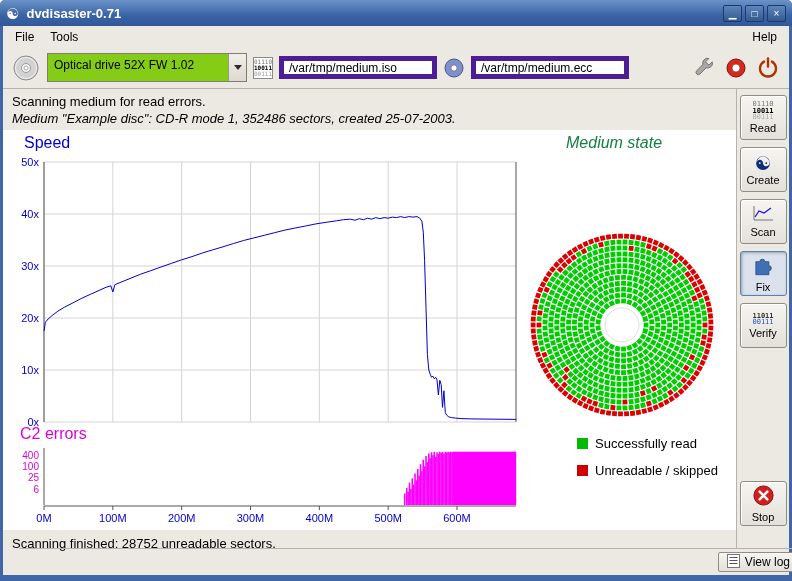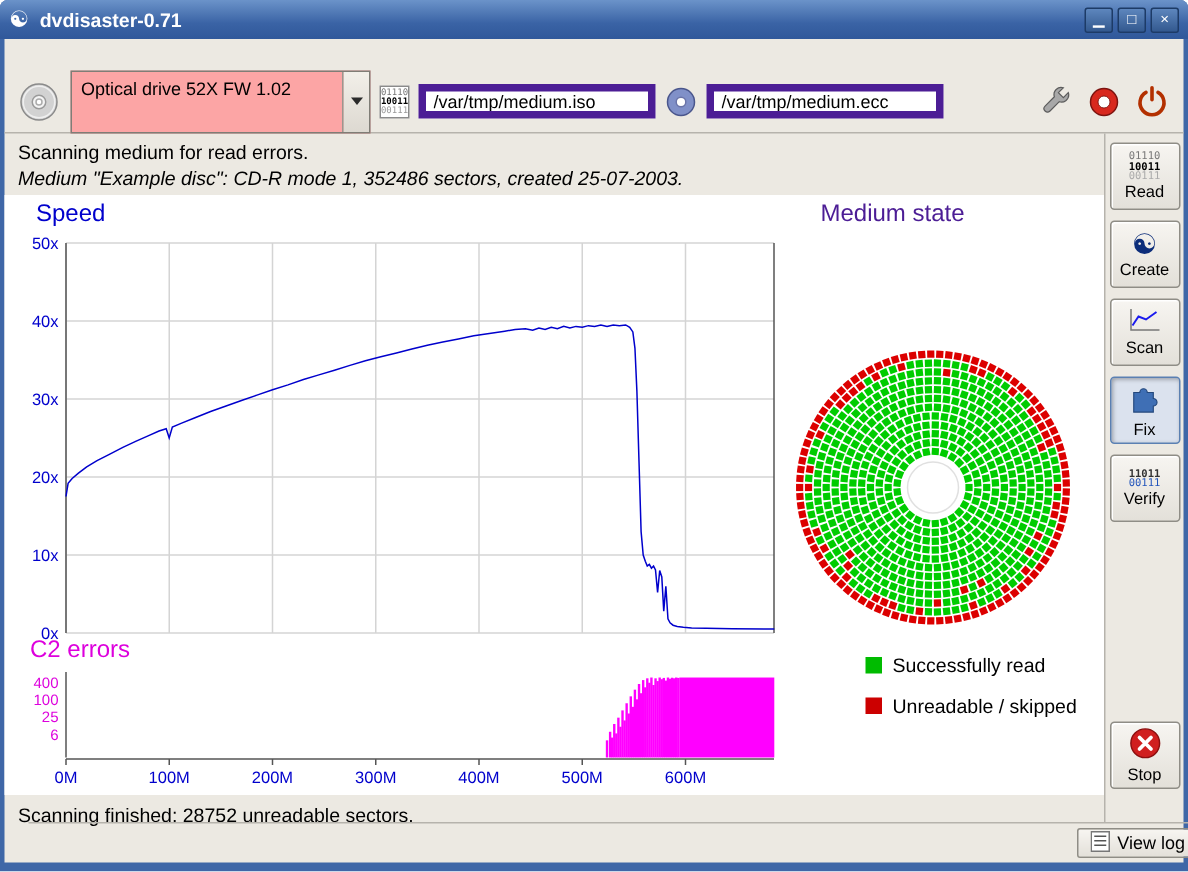--- a/index.html
+++ b/index.html
@@ -14,41 +14,41 @@
   .tbtns{display:flex;gap:3px;}
   .tbtn{width:19px;height:17px;background:linear-gradient(#5d86bd,#33598f);border:1px solid #1d3b66;
     border-radius:2px;color:#fff;font-size:10px;display:flex;align-items:center;justify-content:center;cursor:default;}
   
   .wbody{position:absolute;left:3px;top:26px;width:786px;height:549px;background:#ece9e2;}
   .menubar{position:absolute;left:0;top:0;width:786px;height:21px;display:flex;align-items:center;padding:0 4px;}
   .menu-item{padding:2px 8px;}
   .menu-item.right{margin-left:auto;}
   .toolbar{position:absolute;left:0;top:21px;width:786px;height:42px;border-bottom:1px solid #b6b3ac;
     display:flex;align-items:center;gap:6px;padding:0 8px;}
-  .combo{width:200px;height:42px;background:#fca5a5;border:1px solid #7f7d76;display:flex;align-items:stretch;}
+  .combo{width:200px;height:29px;background:#84cc16;border:1px solid #7f7d76;display:flex;align-items:stretch;}
   .combo-text{flex:1;padding:4px 6px;white-space:nowrap;overflow:hidden;}
   .combo-btn{width:18px;background:linear-gradient(#f2efe9,#ddd9d1);border-left:1px solid #9a978f;
     display:flex;align-items:center;justify-content:center;}
   .combo-arrow{width:0;height:0;border-left:4px solid transparent;border-right:4px solid transparent;border-top:5px solid #2b2b2b;}
   .entry{width:158px;height:23px;border:5px solid #4c1d95;background:#fff;padding:2px 5px;
     font-family:"Liberation Sans",sans-serif;font-size:12px;color:#000;}
   .mini-binary{width:20px;height:22px;background:#fff;border:1px solid #8a8a8a;display:flex;flex-direction:column;
     align-items:center;justify-content:center;font-family:"DejaVu Sans Mono",monospace;font-size:6px;line-height:6px;}
   .mini-binary .r1{color:#777;} .mini-binary .r2{color:#000;font-weight:bold;} .mini-binary .r3{color:#9a9a9a;}
   .tool-ic{display:flex;align-items:center;justify-content:center;width:26px;height:26px;}
   .push-right{margin-left:auto;}
   
   .left-main{position:absolute;left:0;top:63px;width:733px;height:459px;}
   .status1{position:absolute;left:9px;top:5px;font-size:13px;}
   .status2{position:absolute;left:9px;top:22px;font-size:13px;font-style:italic;}
   .white-panel{position:absolute;left:0;top:41px;width:733px;height:400px;background:#fff;}
   .chart-title{position:absolute;font-size:16px;}
   .t-speed{left:21px;top:4px;color:#0000cc;}
   .t-c2{left:17px;top:295px;color:#dd00dd;}
-  .t-medium{left:544px;top:4px;color:#4c1d95;}
+  .t-medium{left:563px;top:4px;color:#15803d;font-style:italic;}
   .legend{position:absolute;left:534px;top:306px;}
   .legend-row{display:flex;align-items:center;margin-bottom:12px;padding-left:40px;}
   .legend-swatch{width:11px;height:11px;margin-right:7px;display:inline-block;}
   .legend-label{font-size:13px;}
   .finished{position:absolute;left:9px;top:447px;font-size:13px;}
   
   .sidebar{position:absolute;left:733px;top:63px;width:53px;height:459px;border-left:1px solid #b6b3ac;
     display:flex;flex-direction:column;align-items:center;padding-top:6px;gap:7px;}
   .sbtn{width:47px;height:45px;background:linear-gradient(#f7f5f1,#e3e0d9);border:1px solid #8f8d86;border-radius:3px;
     box-shadow:inset 1px 1px 0 #fff;display:flex;flex-direction:column;align-items:center;justify-content:center;cursor:default;}
@@ -75,20 +75,25 @@
     <span class="ttitle">dvdisaster-0.71</span>
     <span class="tbtns">
       <span class="tbtn">▁</span>
       <span class="tbtn">□</span>
       <span class="tbtn">×</span>
     </span>
   </div>
 
   <div class="wbody">
 
+    <div class="menubar">
+      <span class="menu-item">File</span>
+      <span class="menu-item">Tools</span>
+      <span class="menu-item right">Help</span>
+    </div>
 
     <div class="toolbar">
       <span class="tool-ic" style="width:30px;height:30px;">
         <svg width="28" height="28" viewBox="0 0 28 28">
           <circle cx="14" cy="14" r="12" fill="#d2d2d2" stroke="#8a8a8a"></circle>
           <circle cx="14" cy="14" r="10.5" fill="none" stroke="#efefef"></circle>
           <circle cx="14" cy="14" r="4.5" fill="#f4f4f4" stroke="#9a9a9a"></circle>
           <circle cx="14" cy="14" r="2" fill="#fff" stroke="#ababab"></circle>
         </svg>
       </span>

